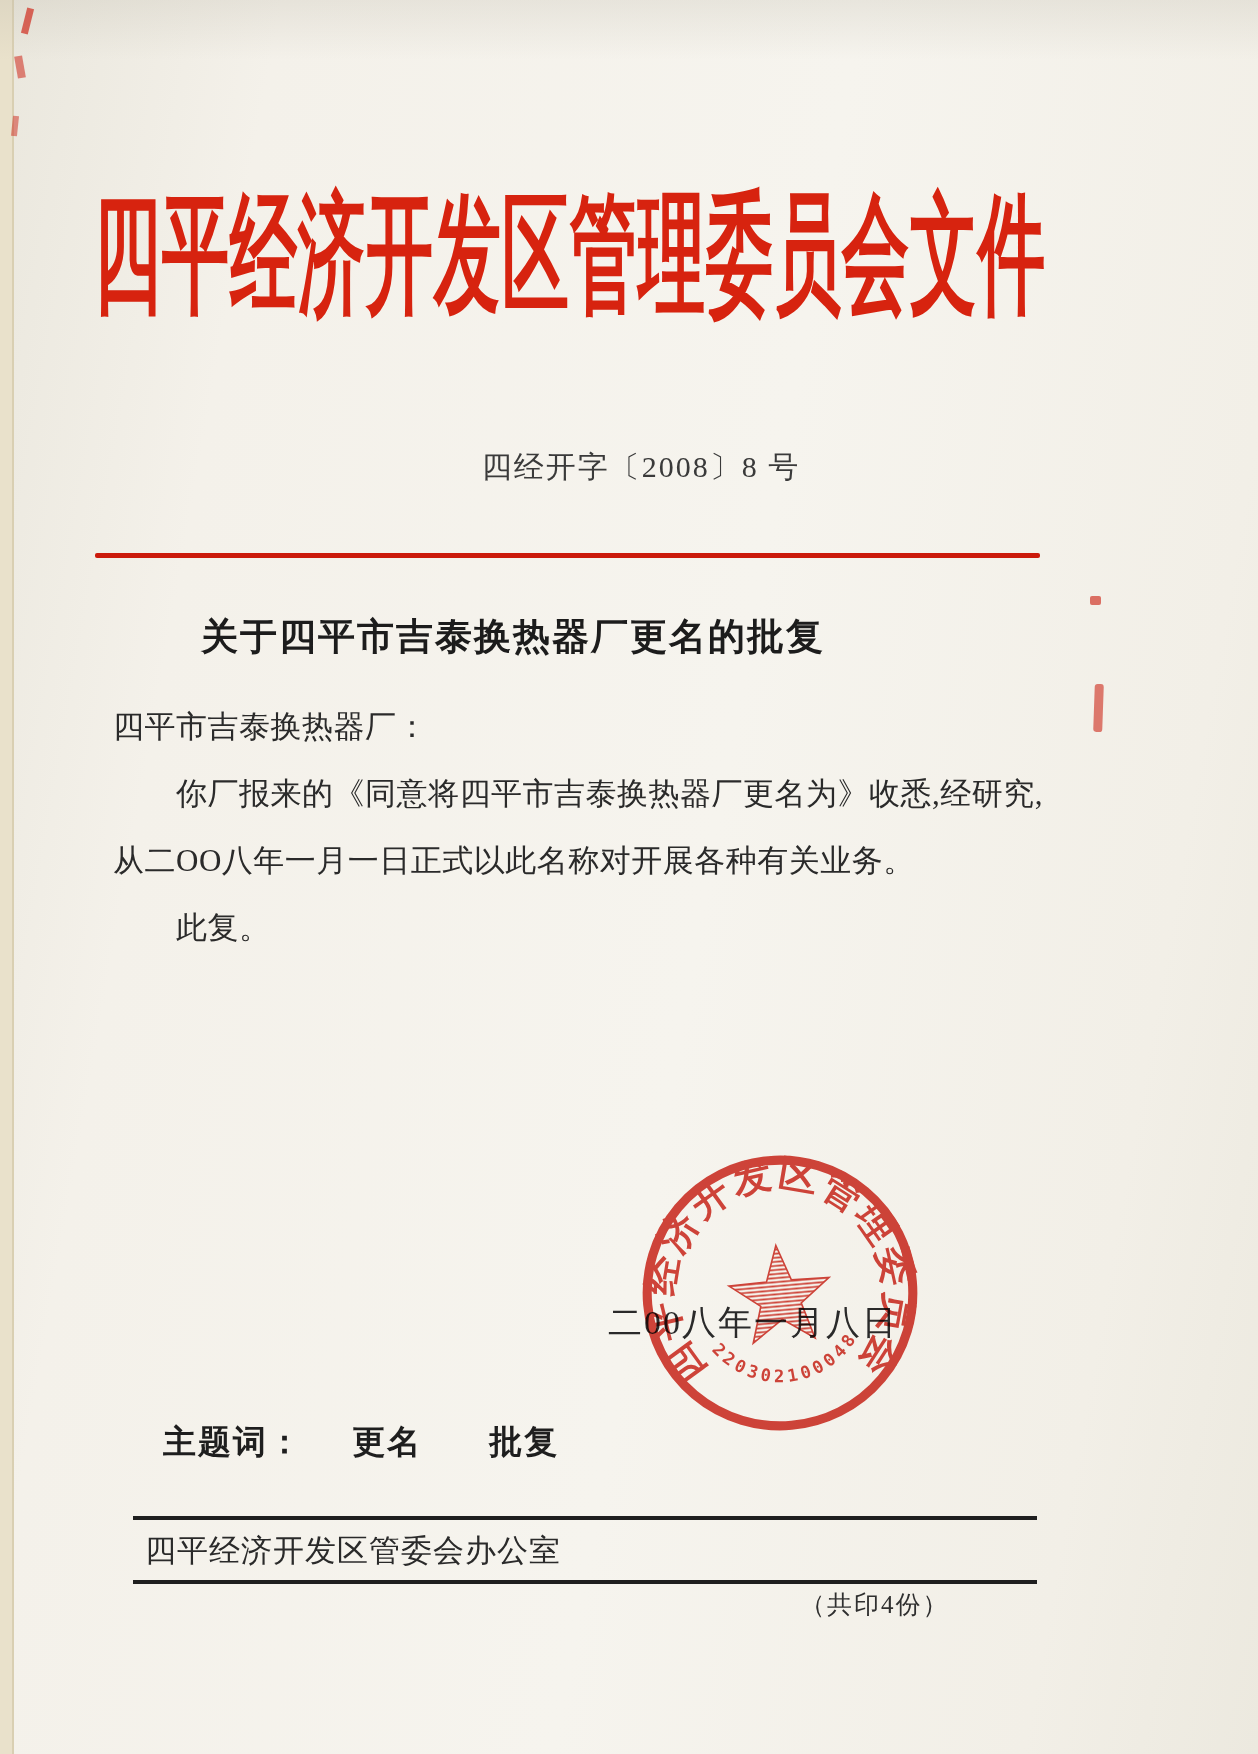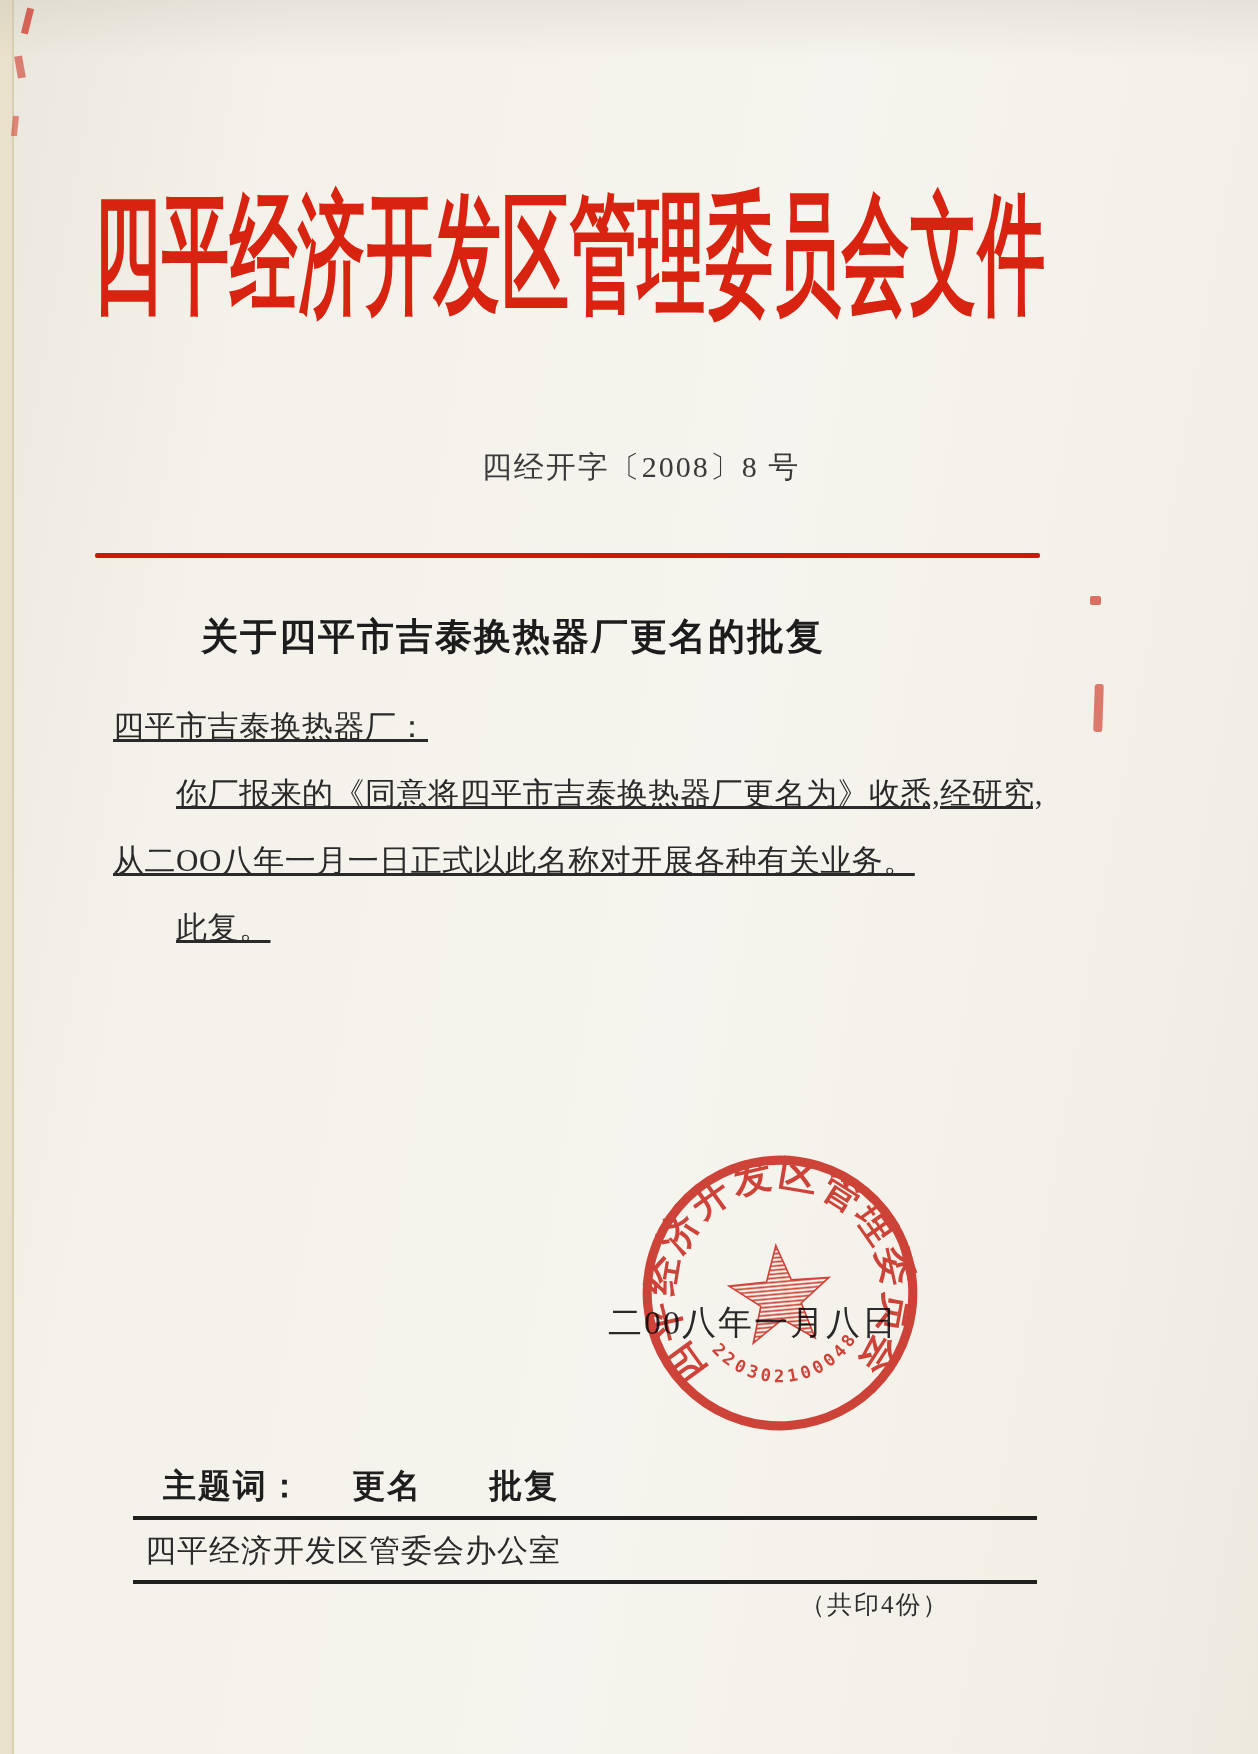--- a/index.html
+++ b/index.html
@@ -55,39 +55,38 @@
     font-weight: bold;
     font-size: 37px;
     letter-spacing: 2px;
     color: #1c1c1c;
   }
   .body-block {
     position: absolute; left: 113px; top: 693px; width: 930px;
     font-size: 31px;
     letter-spacing: 0.5px;
     color: #2a2a2a;
-    text-decoration: underline;
   }
   .body-line { line-height: 67px; white-space: nowrap; }
   .body-line.indent { padding-left: 63px; }
   .doc-date {
     position: absolute; left: 608px; top: 1300px;
     font-size: 34px;
     letter-spacing: 2px;
     color: #2a2a2a;
     white-space: nowrap;
   }
   .seal-wrap {
     position: absolute; left: 633px; top: 1146px; width: 294px; height: 294px;
     transform: rotate(-5deg);
     opacity: 0.9;
     mix-blend-mode: multiply;
   }
   .subject-row {
-    position: absolute; left: 163px; top: 1464px;
+    position: absolute; left: 163px; top: 1420px;
     font-family: "Liberation Sans", "DejaVu Sans", sans-serif;
     font-weight: bold;
     font-size: 33px;
     letter-spacing: 2px;
     color: #1e1e1e;
     white-space: nowrap;
   }
   .subject-term-1 { margin-left: 38px; }
   .subject-term-2 { margin-left: 56px; }
   .footer-line {

